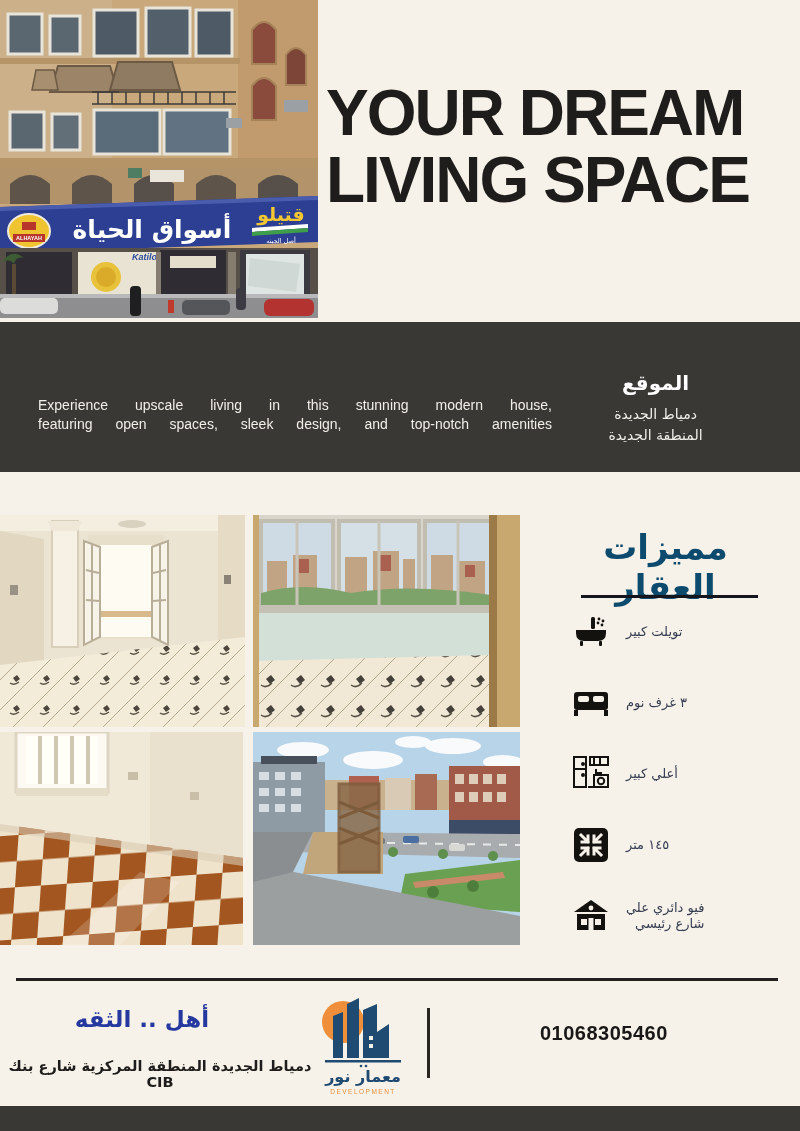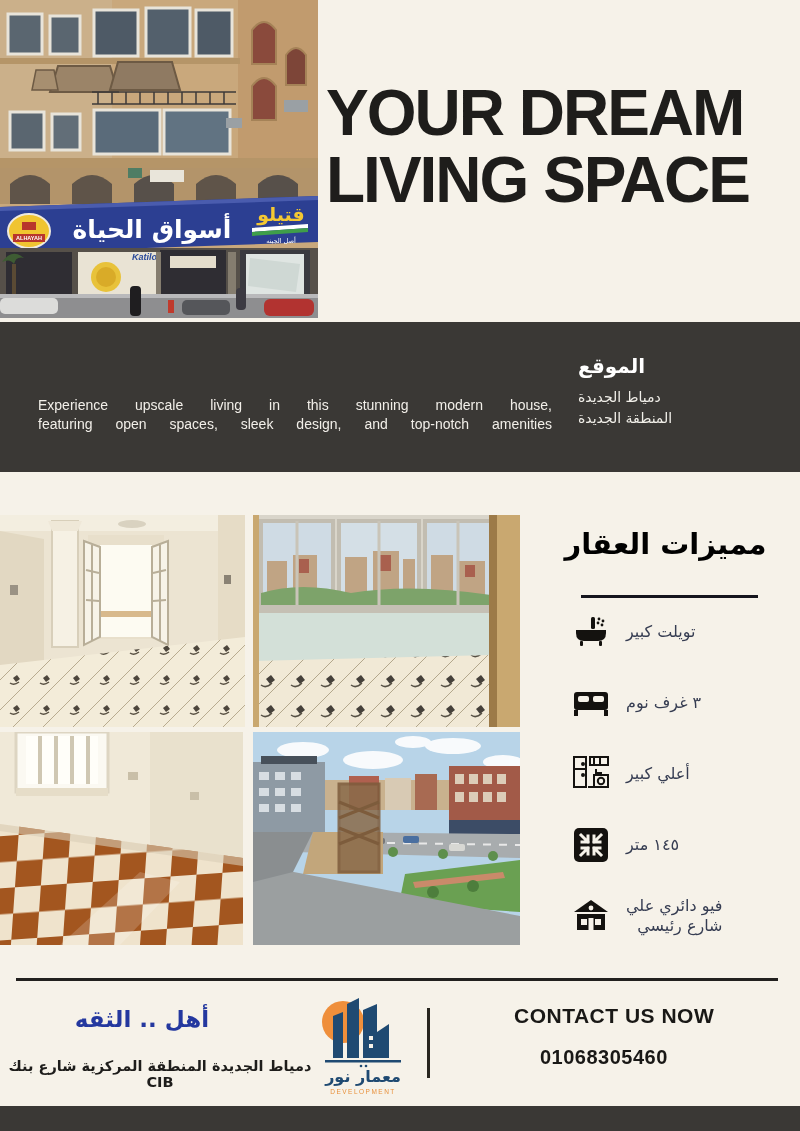--- a/index.html
+++ b/index.html
@@ -10,35 +10,35 @@
   
   .hero-photo{position:absolute;left:0;top:0;width:318px;height:318px;}
   .hero-title{position:absolute;left:326px;top:80px;width:470px;color:#1e1d1b;
               font-weight:bold;font-size:64px;line-height:1.04;letter-spacing:-2px;white-space:nowrap;}
 
   
   .band{position:absolute;left:0;top:322px;width:800px;height:150px;background:#3a3835;}
   .band-desc{position:absolute;left:38px;top:74px;width:514px;color:#f2efe9;
              font-size:14px;line-height:1.38;}
   .band-desc div{text-align:justify;text-align-last:justify;}
-  .band-loc{position:absolute;left:578px;top:32px;width:155px;text-align:left;color:#ffffff;}
+  .band-loc{position:absolute;left:578px;top:49px;width:155px;text-align:center;color:#ffffff;}
   .band-loc-title{font-size:20px;font-weight:bold;margin-bottom:9px;}
   .band-loc-line{font-size:14px;line-height:1.5;color:#f1efe9;}
 
   
   .ph{position:absolute;display:block;}
 
   
   .feat-title{position:absolute;left:563px;top:527px;width:205px;text-align:center;
-              color:#000000;font-size:29px;font-weight:bold;}
+              color:#0c4a6e;font-size:34px;font-weight:bold;}
   .feat-rule{position:absolute;left:581px;top:595px;width:177px;height:3px;background:#15151d;}
   .feat-list{position:absolute;left:572px;top:612px;display:flex;flex-direction:column;gap:31px;width:210px;}
   .feat-item{display:flex;align-items:center;gap:16px;min-height:40px;}
   .feat-icon{width:38px;height:38px;flex:0 0 38px;display:flex;align-items:center;justify-content:center;}
-  .feat-label{font-size:16px;color:#363d52;line-height:1.25;}
+  .feat-label{font-size:13px;color:#363d52;line-height:1.25;}
 
   
   .foot-rule{position:absolute;left:16px;top:978px;width:762px;height:3px;background:#22201e;}
   .slogan{position:absolute;left:42px;top:1006px;width:200px;text-align:center;
           color:#24389f;font-size:23px;font-weight:bold;}
   .address{position:absolute;left:6px;top:1058px;width:308px;text-align:center;
            color:#1e1d1b;font-size:14.5px;font-weight:bold;}
   .logo{position:absolute;left:303px;top:994px;width:120px;height:104px;}
   .foot-divider{position:absolute;left:427px;top:1008px;width:3px;height:70px;background:#28261f;}
   .contact{position:absolute;left:514px;top:1004px;color:#191816;}
@@ -454,19 +454,18 @@
     <rect x="22" y="66" width="76" height="2.5" fill="#1f4a72"></rect>
     <circle cx="58" cy="72" r="1.3" fill="#1f4a72"></circle>
       <circle cx="63" cy="72" r="1.3" fill="#1f4a72"></circle>
     <text class="ar" x="60" y="88" font-size="16" font-weight="bold" fill="#1f4a72" text-anchor="middle" font-family="DejaVu Sans, sans-serif">معمار نور</text>
     <text x="60" y="100" font-size="6.5" letter-spacing="1.5" fill="#e8913c" text-anchor="middle" font-family="Liberation Sans, sans-serif">DEVELOPMENT</text>
   </svg>
 
   <div class="foot-divider"></div>
 
   <div class="contact">
-    <div class="contact-heading">CONTACT US NOW</div>
     <div class="contact-phone">01068305460</div>
   </div>
 
   <div class="bottom-strip"></div>
 
 </div>
 
 </body></html>

